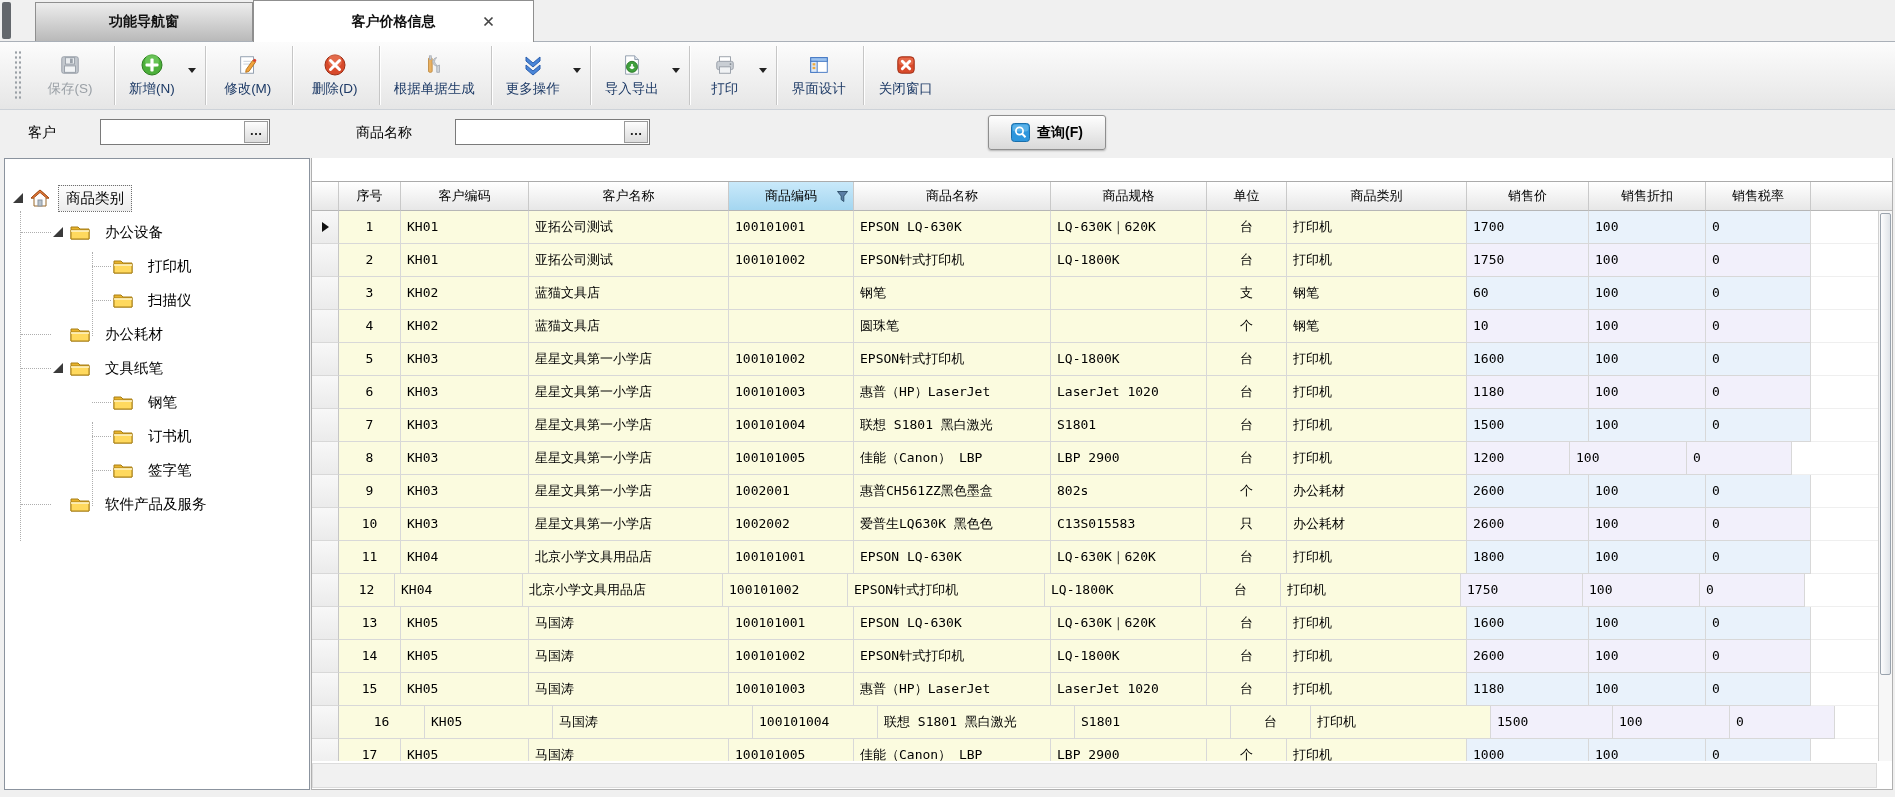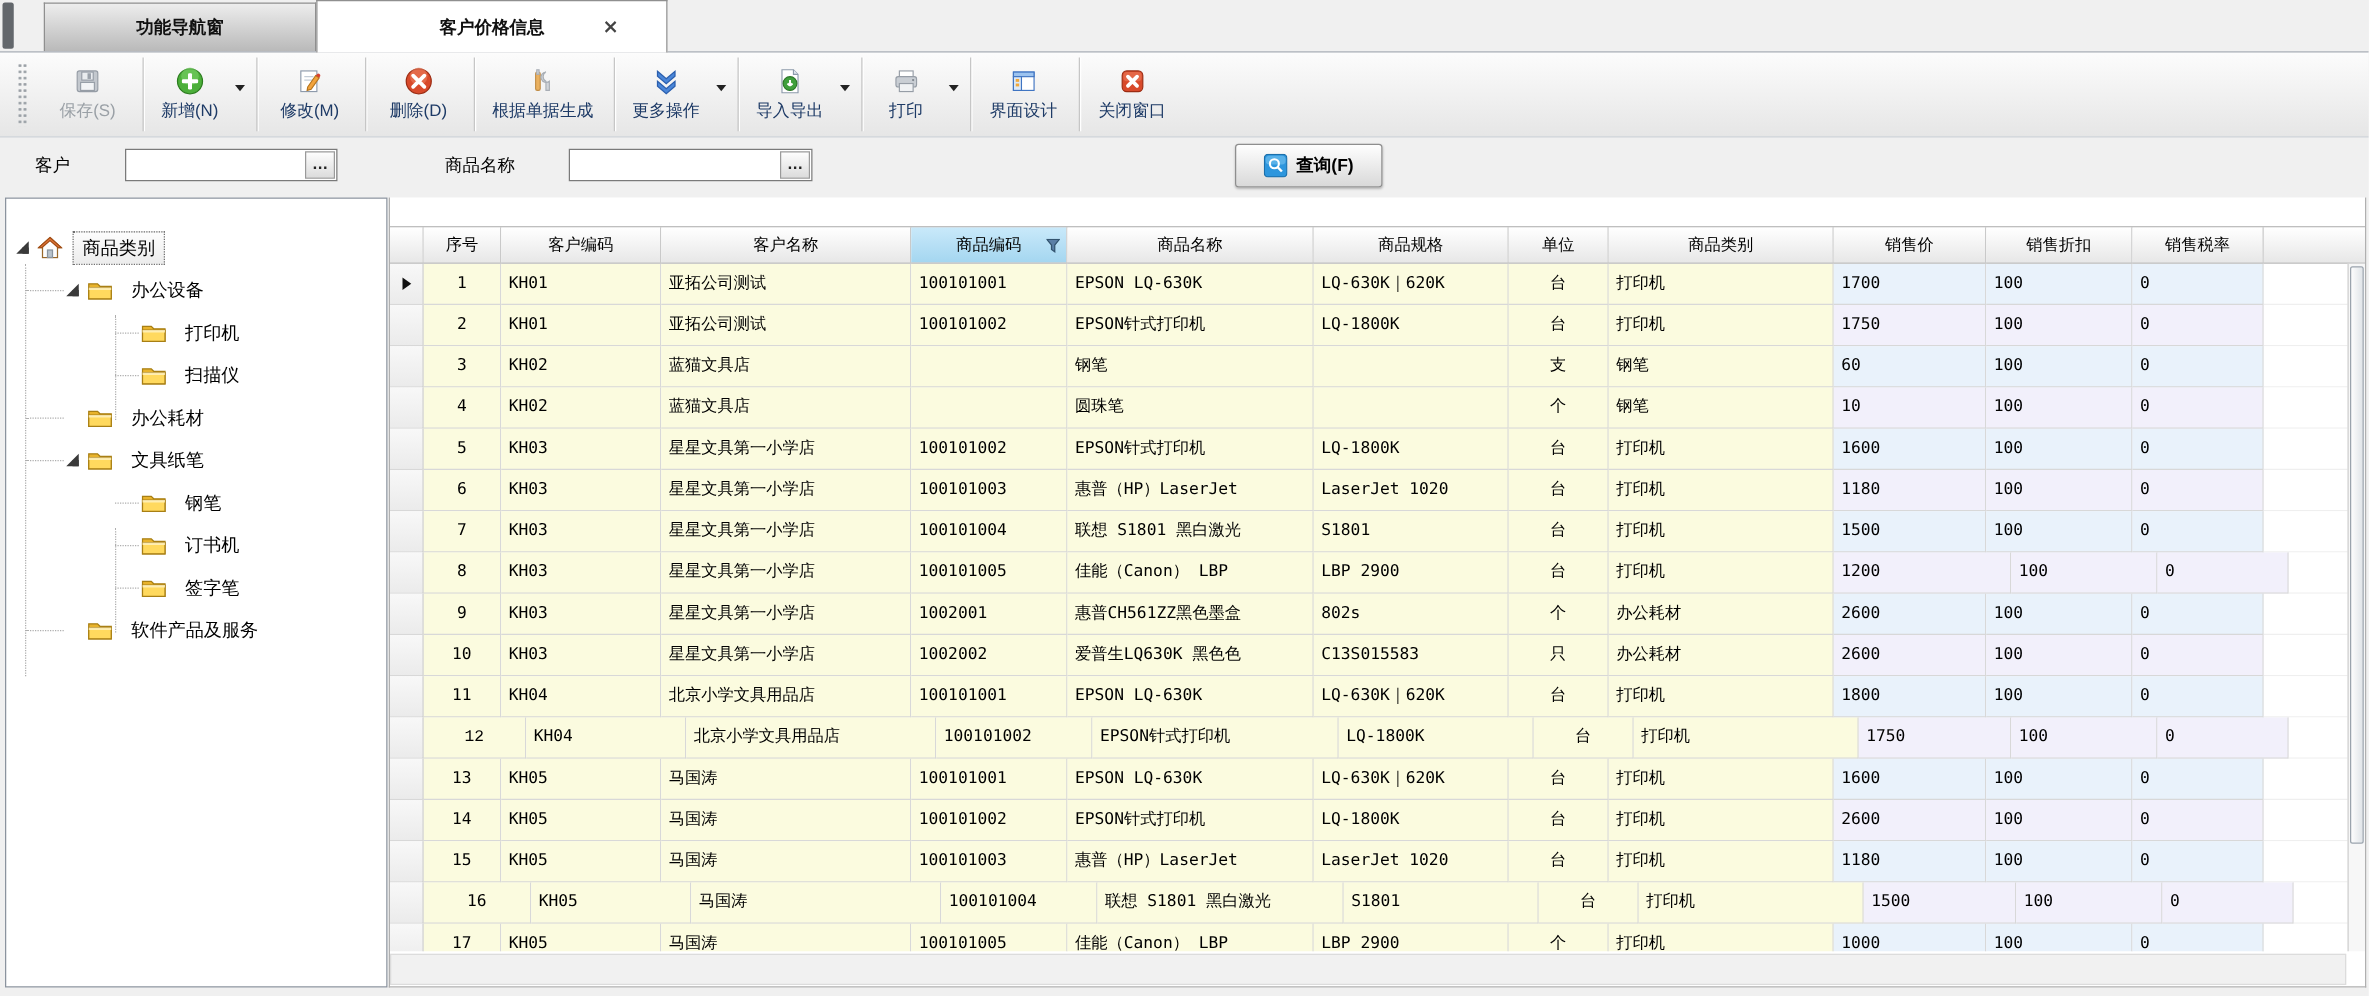--- a/index.html
+++ b/index.html
@@ -573,21 +573,21 @@
           <div class="grow">
             <div class="gind"></div>
             <div class="gcell ycell ctr" style="width: 62px;">8</div>
             <div class="gcell ycell" style="width: 128px;">KH03</div>
             <div class="gcell ycell" style="width: 200px;">星星文具第一小学店</div>
             <div class="gcell ycell" style="width: 125px;">100101005</div>
             <div class="gcell ycell" style="width: 197px;">佳能（Canon） LBP</div>
             <div class="gcell ycell" style="width: 156px;">LBP 2900</div>
             <div class="gcell ycell ctr" style="width: 80px;">台</div>
             <div class="gcell ycell" style="width: 180px;">打印机</div>
-            <div class="gcell lav" style="width: 142px;">1200</div>
+            <div class="gcell lav" style="width: 103px;">1200</div>
             <div class="gcell lav" style="width: 117px;">100</div>
             <div class="gcell lav" style="width: 105px;">0</div>
             <div class="gfill"></div>
           </div>
           <div class="grow">
             <div class="gind"></div>
             <div class="gcell ycell ctr" style="width: 62px;">9</div>
             <div class="gcell ycell" style="width: 128px;">KH03</div>
             <div class="gcell ycell" style="width: 200px;">星星文具第一小学店</div>
             <div class="gcell ycell" style="width: 125px;">1002001</div>
@@ -625,21 +625,21 @@
             <div class="gcell ycell" style="width: 156px;">LQ-630K｜620K</div>
             <div class="gcell ycell ctr" style="width: 80px;">台</div>
             <div class="gcell ycell" style="width: 180px;">打印机</div>
             <div class="gcell blu" style="width: 122px;">1800</div>
             <div class="gcell blu" style="width: 117px;">100</div>
             <div class="gcell blu" style="width: 105px;">0</div>
             <div class="gfill"></div>
           </div>
           <div class="grow">
             <div class="gind"></div>
-            <div class="gcell ycell ctr" style="width: 82px; font-family: Liberation Mono, monospace;">12</div>
+            <div class="gcell ycell ctr" style="width: 56px;">12</div>
             <div class="gcell ycell" style="width: 128px;">KH04</div>
             <div class="gcell ycell" style="width: 200px;">北京小学文具用品店</div>
             <div class="gcell ycell" style="width: 125px;">100101002</div>
             <div class="gcell ycell" style="width: 197px;">EPSON针式打印机</div>
             <div class="gcell ycell" style="width: 156px;">LQ-1800K</div>
             <div class="gcell ycell ctr" style="width: 80px;">台</div>
             <div class="gcell ycell" style="width: 180px;">打印机</div>
             <div class="gcell lav" style="width: 122px;">1750</div>
             <div class="gcell lav" style="width: 117px;">100</div>
             <div class="gcell lav" style="width: 105px;">0</div>

